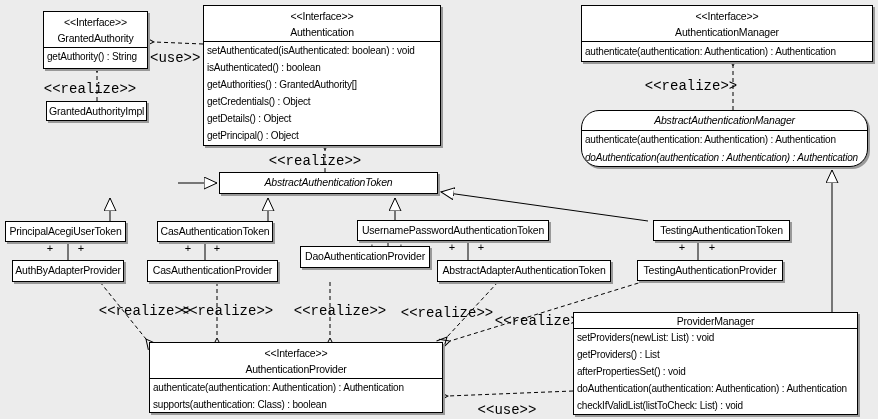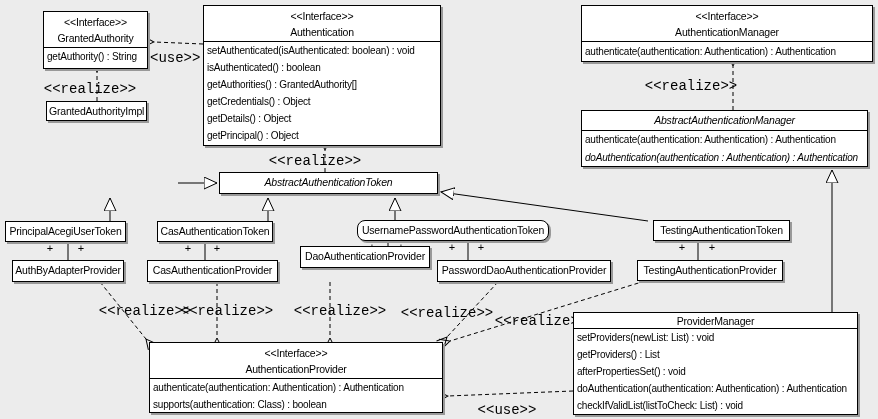--- a/index.html
+++ b/index.html
@@ -127,21 +127,21 @@
   <div class="cls lh19" style="left:581px;top:5px;width:292px;height:57px;">
     <div class="hd">
       <div class="st">&lt;&lt;Interface&gt;&gt;</div>
       <div class="nm">AuthenticationManager</div>
     </div>
     <div class="ms">
       <div class="m">authenticate(authentication: Authentication) : Authentication</div>
     </div>
   </div>
 
-  <div class="cls one lh18" style="left:581px;top:110px;width:287px;height:57px;">
+  <div class="cls one lh18" style="left:581px;top:110px;width:287px;height:57px;border-radius:18px;">
     <div class="hd">
       <div class="nm it">AbstractAuthenticationManager</div>
     </div>
     <div class="ms">
       <div class="m">authenticate(authentication: Authentication) : Authentication</div>
       <div class="m it">doAuthentication(authentication : Authentication) : Authentication</div>
     </div>
   </div>
 
 
@@ -156,21 +156,21 @@
       <div class="nm">PrincipalAcegiUserToken</div>
     </div>
   </div>
 
   <div class="cls one" style="left:157px;top:221px;width:116px;height:21px;">
     <div class="hd">
       <div class="nm">CasAuthenticationToken</div>
     </div>
   </div>
 
-  <div class="cls one" style="left:357px;top:220px;width:192px;height:21px;border-radius:8px;">
+  <div class="cls one" style="left:357px;top:220px;width:192px;height:21px;">
     <div class="hd">
       <div class="nm">UsernamePasswordAuthenticationToken</div>
     </div>
   </div>
 
   <div class="cls one" style="left:637px;top:220px;width:137px;height:21px;margin-left:16px;">
     <div class="hd">
       <div class="nm">TestingAuthenticationToken</div>
     </div>
   </div>
@@ -188,21 +188,21 @@
   </div>
 
   <div class="cls one" style="left:300px;top:246px;width:130px;height:22px;">
     <div class="hd">
       <div class="nm">DaoAuthenticationProvider</div>
     </div>
   </div>
 
   <div class="cls one" style="left:437px;top:260px;width:174px;height:22px;">
     <div class="hd">
-      <div class="nm">PasswordDaoAuthenticationProvider</div>
+      <div class="nm">AbstractAdapterAuthenticationToken</div>
     </div>
   </div>
 
   <div class="cls one" style="left:637px;top:260px;width:146px;height:21px;">
     <div class="hd">
       <div class="nm">TestingAuthenticationProvider</div>
     </div>
   </div>
 
   <div class="cls" style="left:149px;top:342px;width:294px;height:71px;">

